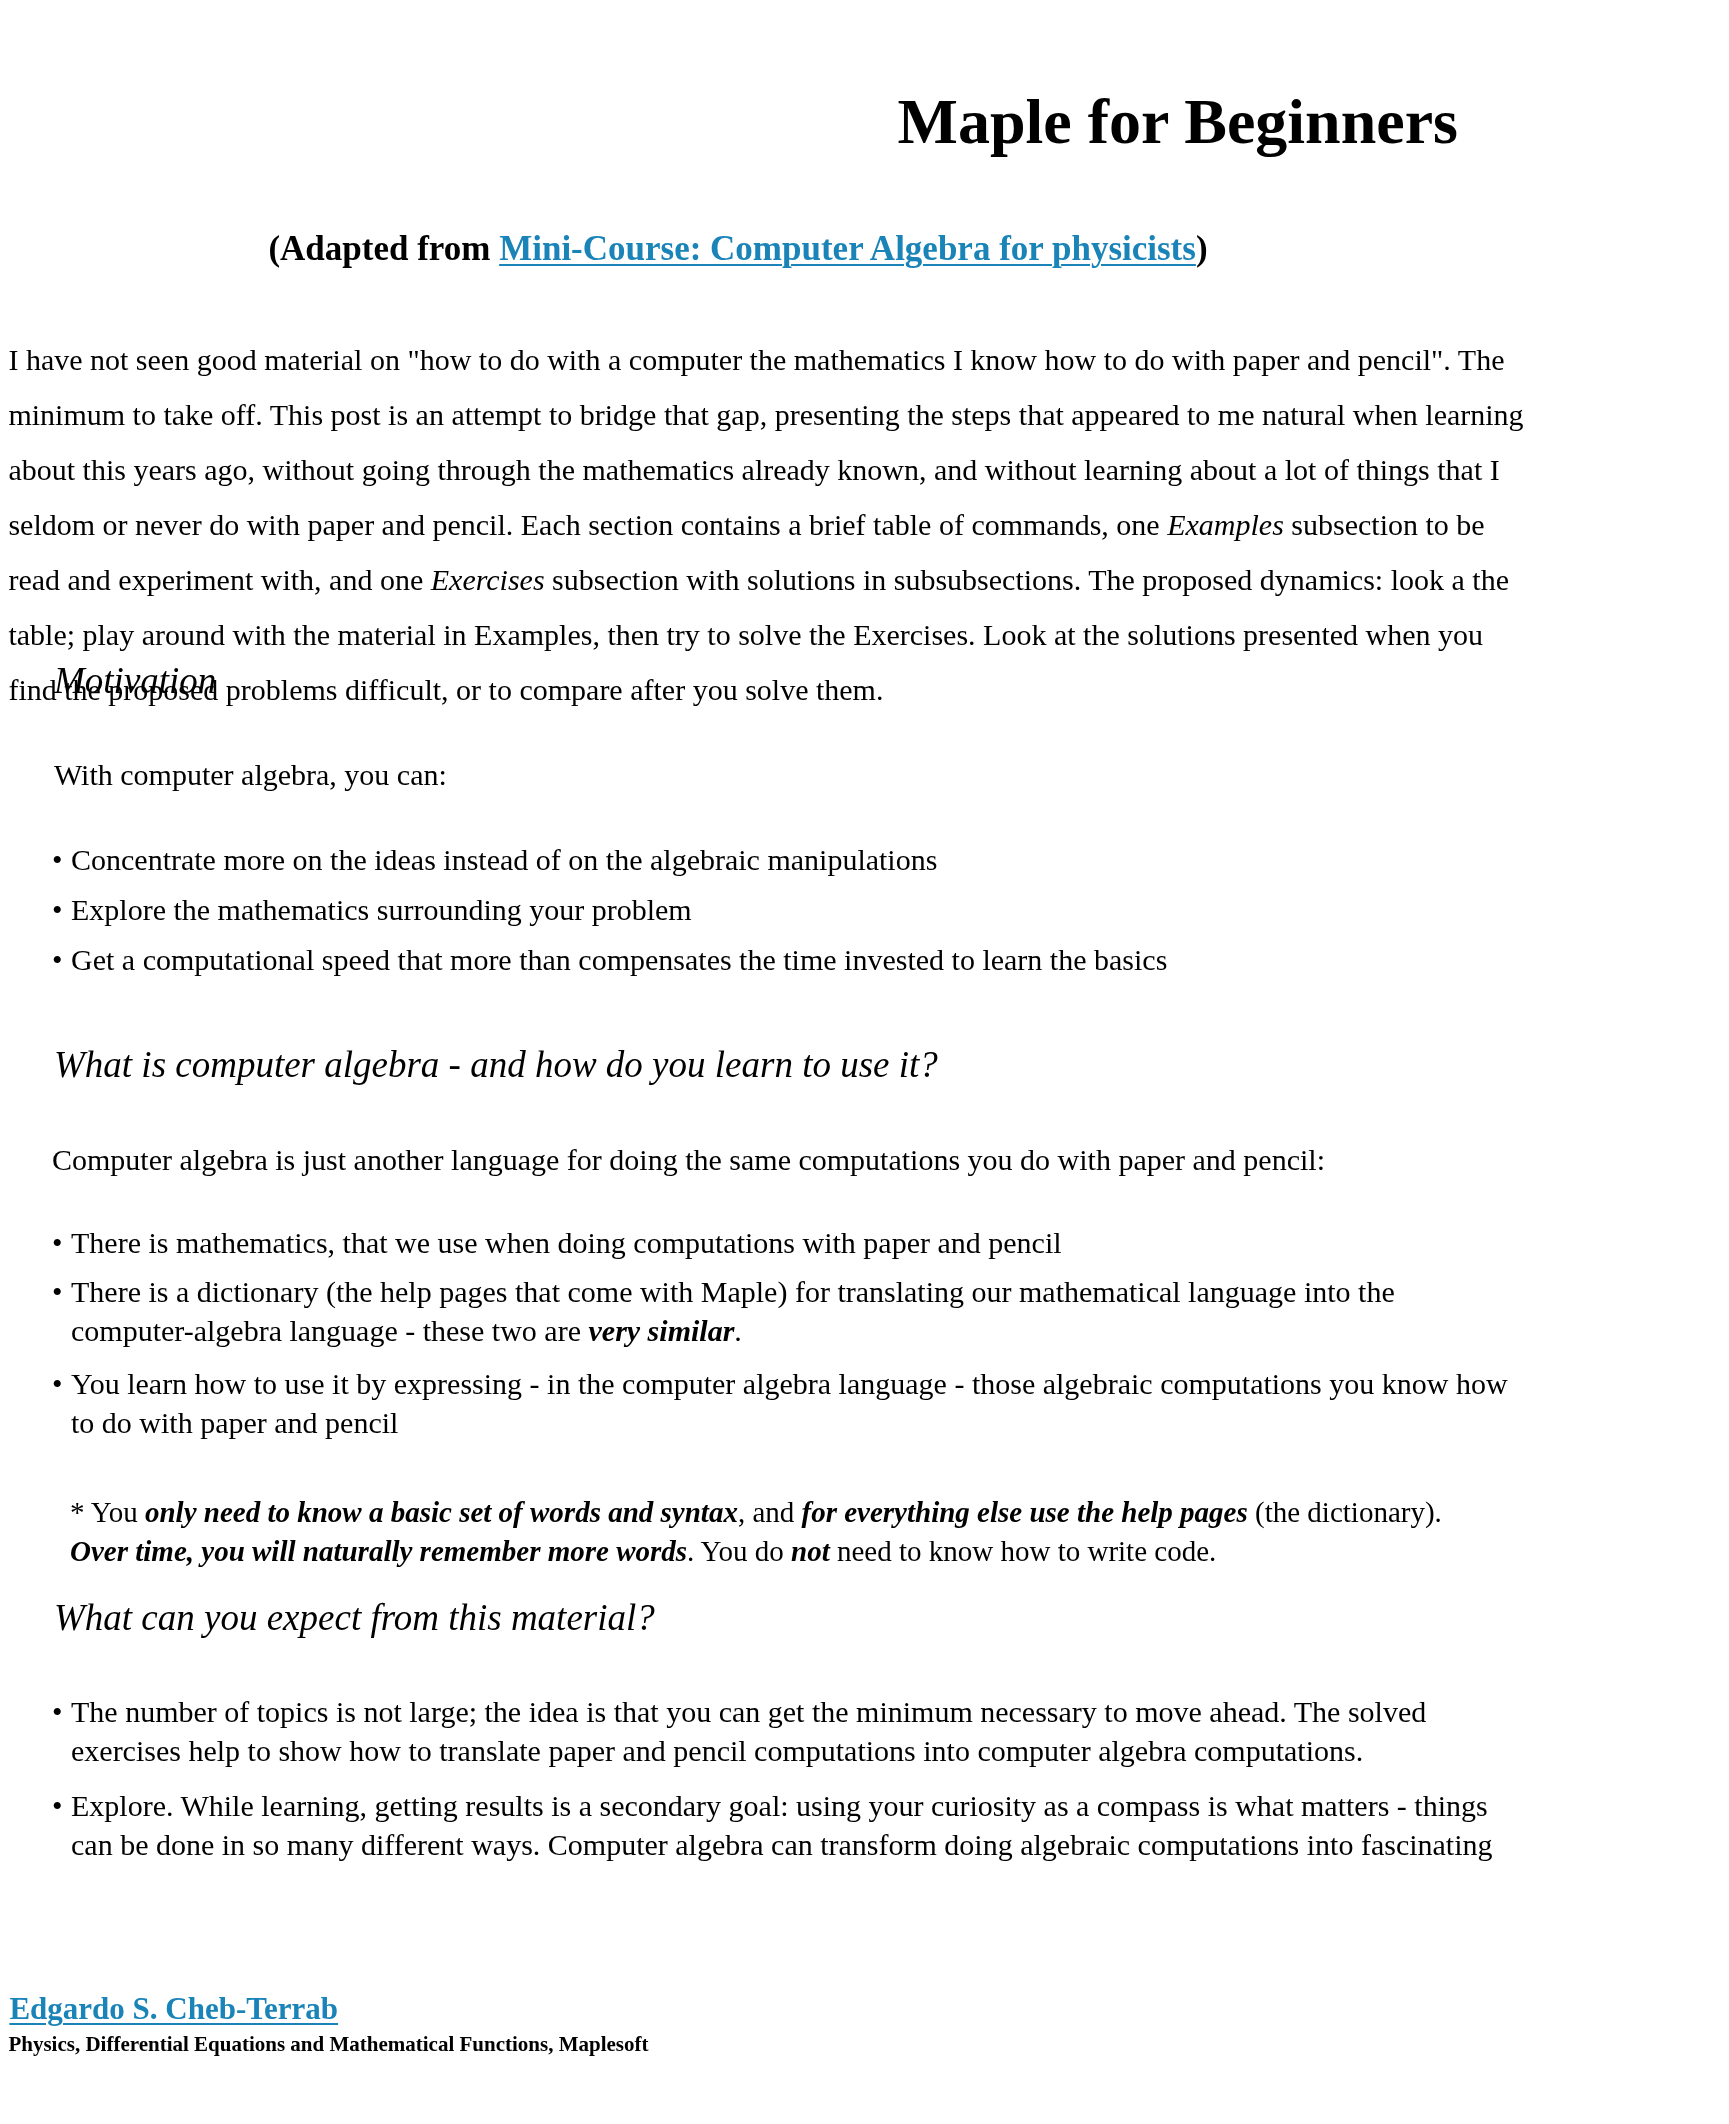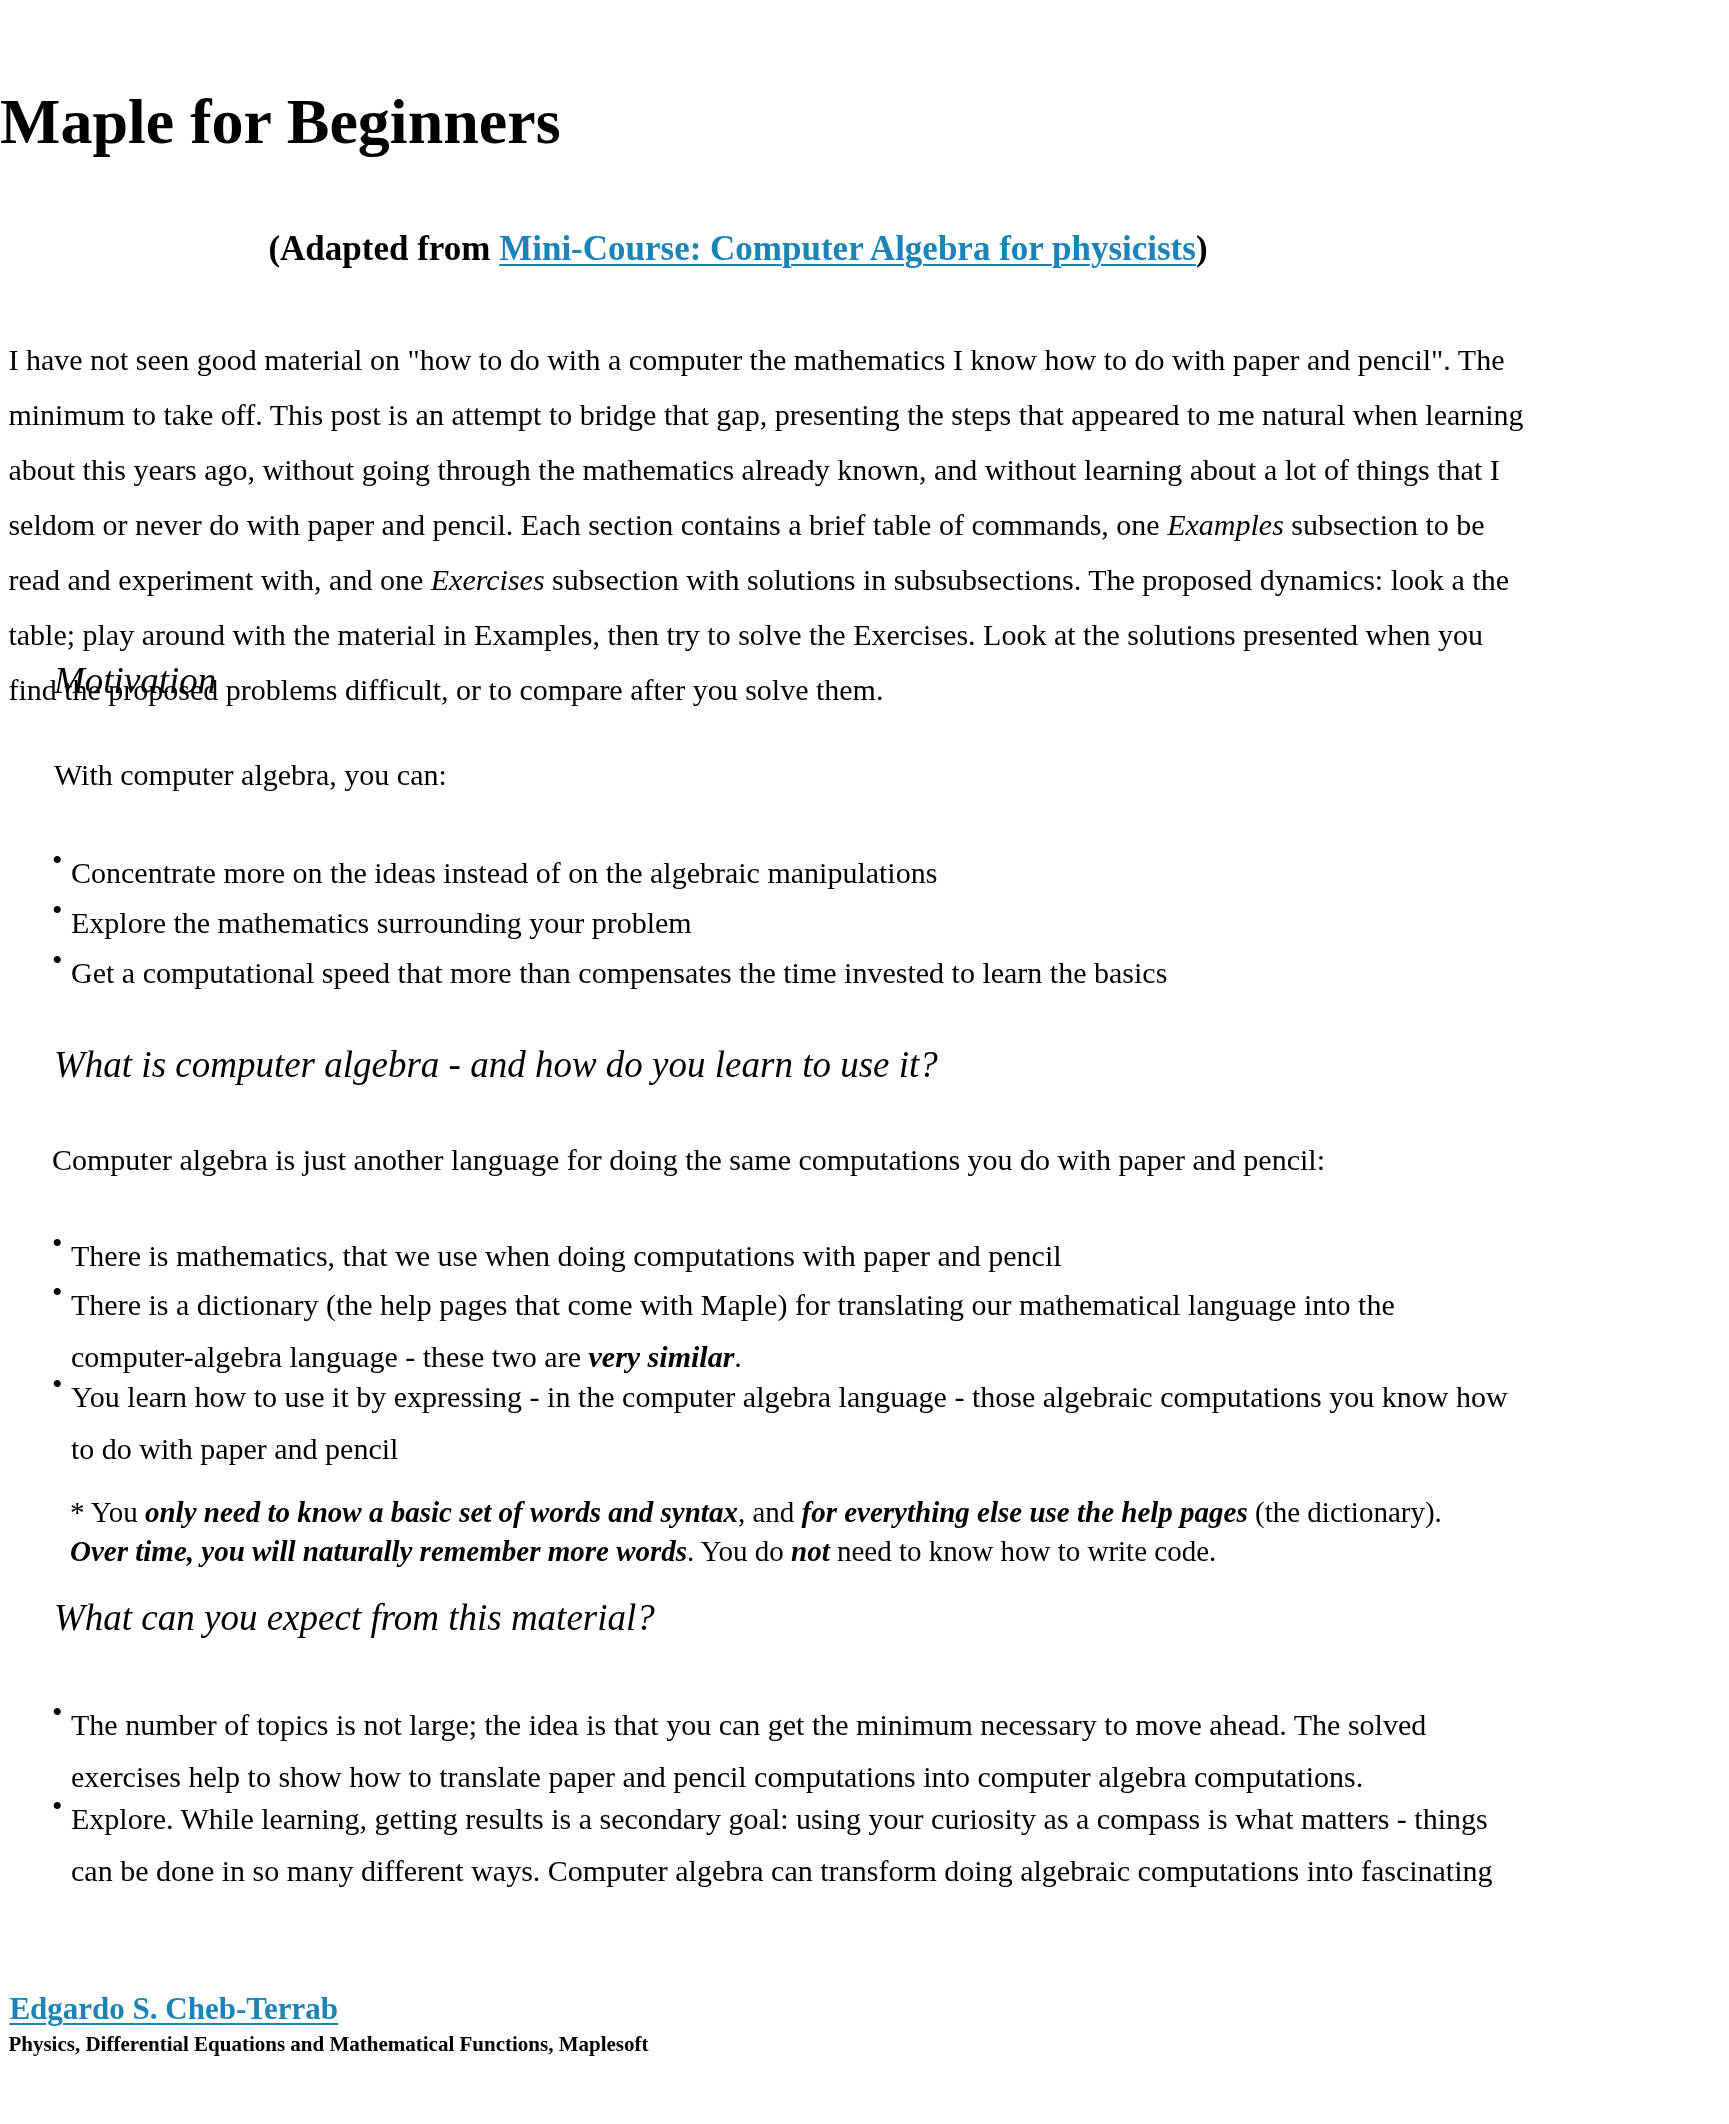--- a/index.html
+++ b/index.html
@@ -8,38 +8,38 @@
       height: 2125px;
       position: relative;
       overflow: hidden;
       font-family: "Liberation Serif", "DejaVu Serif", serif;
       color: #000000;
     }
     a.link { color: #1a84b8; text-decoration: underline; text-decoration-thickness: 1.9px; text-underline-offset: 3.7px; }
     .abs { position: absolute; white-space: nowrap; }
 
     .title {
-      left: 0; width: 1458px; text-align: left;
+      left: 0; width: 1458px; text-align: right;
       top: 84px; font-size: 64px; font-weight: bold; line-height: 75px;
     }
     .subtitle {
       left: 0; width: 1476px; text-align: center;
       top: 228px; font-size: 35px; font-weight: bold; line-height: 41px;
     }
 
     .intro { left: 8.4px; top: 324px; font-size: 30px; line-height: 39px; }
     .intro .line { display: block; white-space: nowrap; margin-top: 16px; }
 
     .h { font-size: 37px; font-weight: normal; font-style: italic; line-height: 45px; }
     .p { font-size: 30px; line-height: 39px; }
 
     .bullet-item { position: absolute; font-size: 30px; line-height: 39px; white-space: nowrap; }
     .bullet-item .dot { position: absolute; left: 0; top: 0; }
     .bullet-item .txt { position: absolute; left: 19px; top: 0; }
-    .bullet-item .txt .line { display: block; margin-top: 13px; }
+    .bullet-item .txt .line { display: block; }
 
     .note { font-size: 29px; line-height: 39px; }
     .note .line { display: block; }
     .i { font-style: italic; }
     .bi { font-weight: bold; font-style: italic; }
 
     .author-link { left: 9.4px; top: 1990px; font-size: 31px; font-weight: bold; line-height: 37px; }
     .affil { left: 8.4px; top: 2026px; font-size: 21px; font-weight: bold; line-height: 37px; }
   </style>
 </head>

